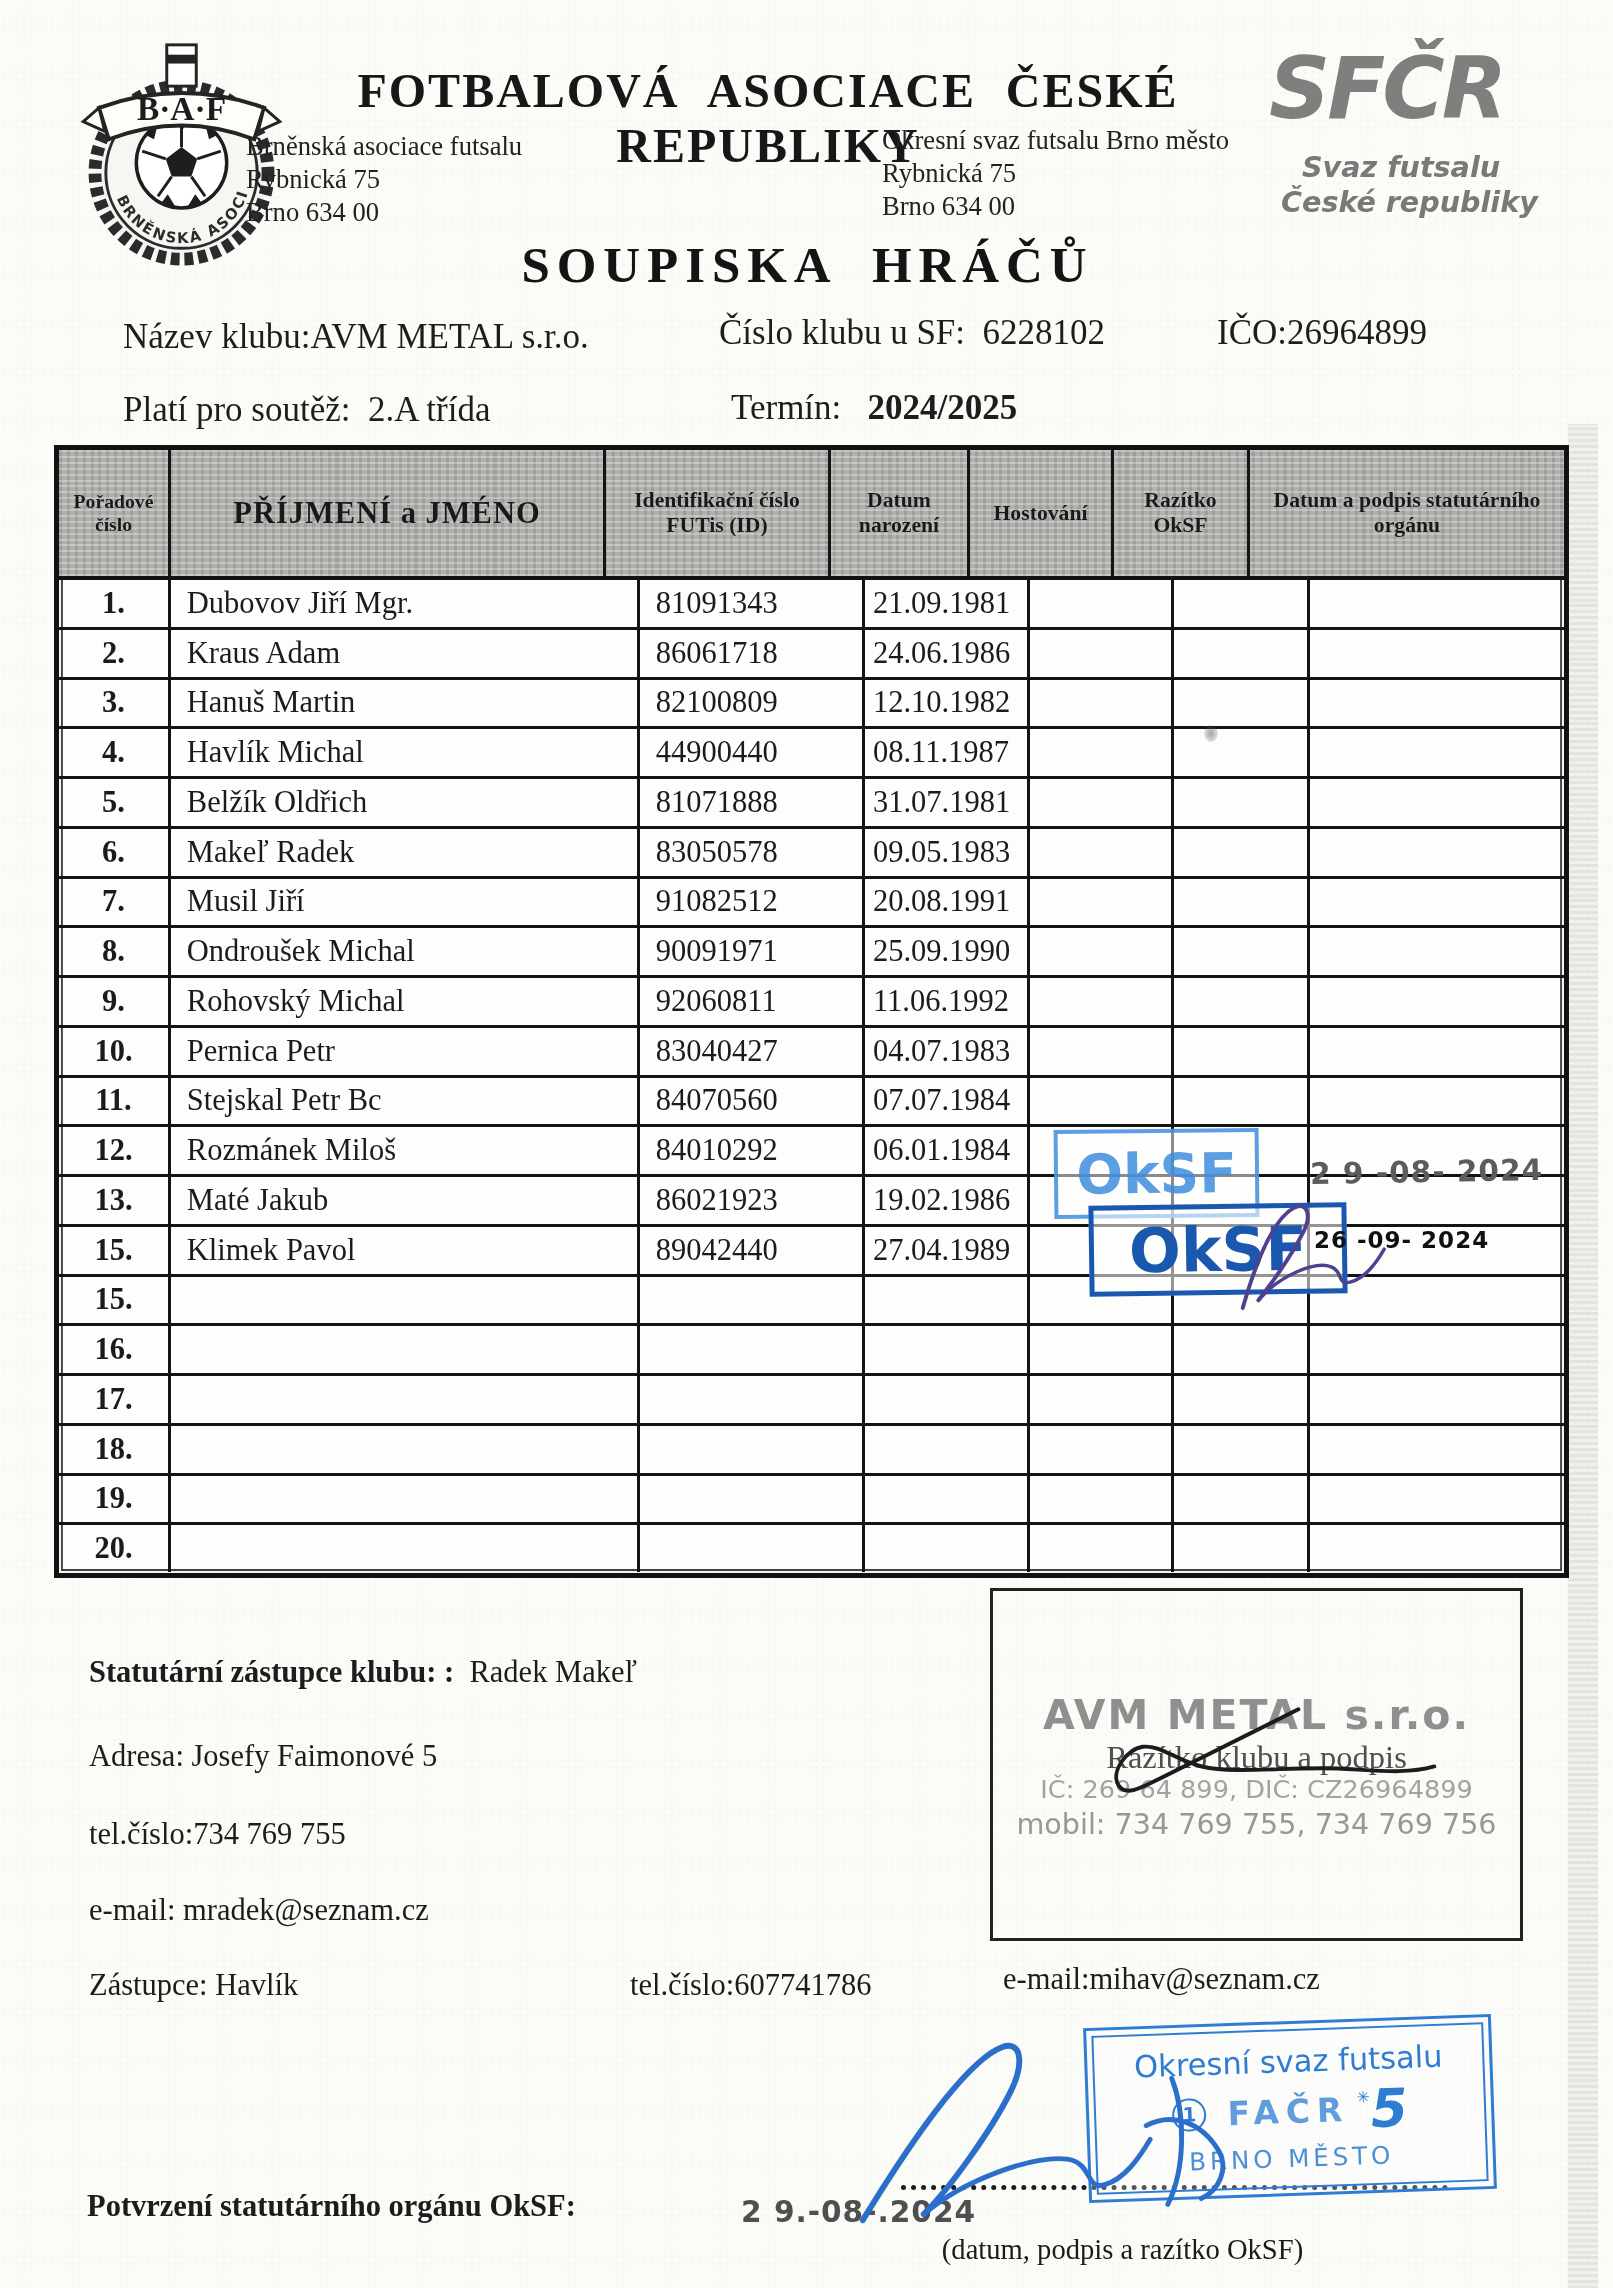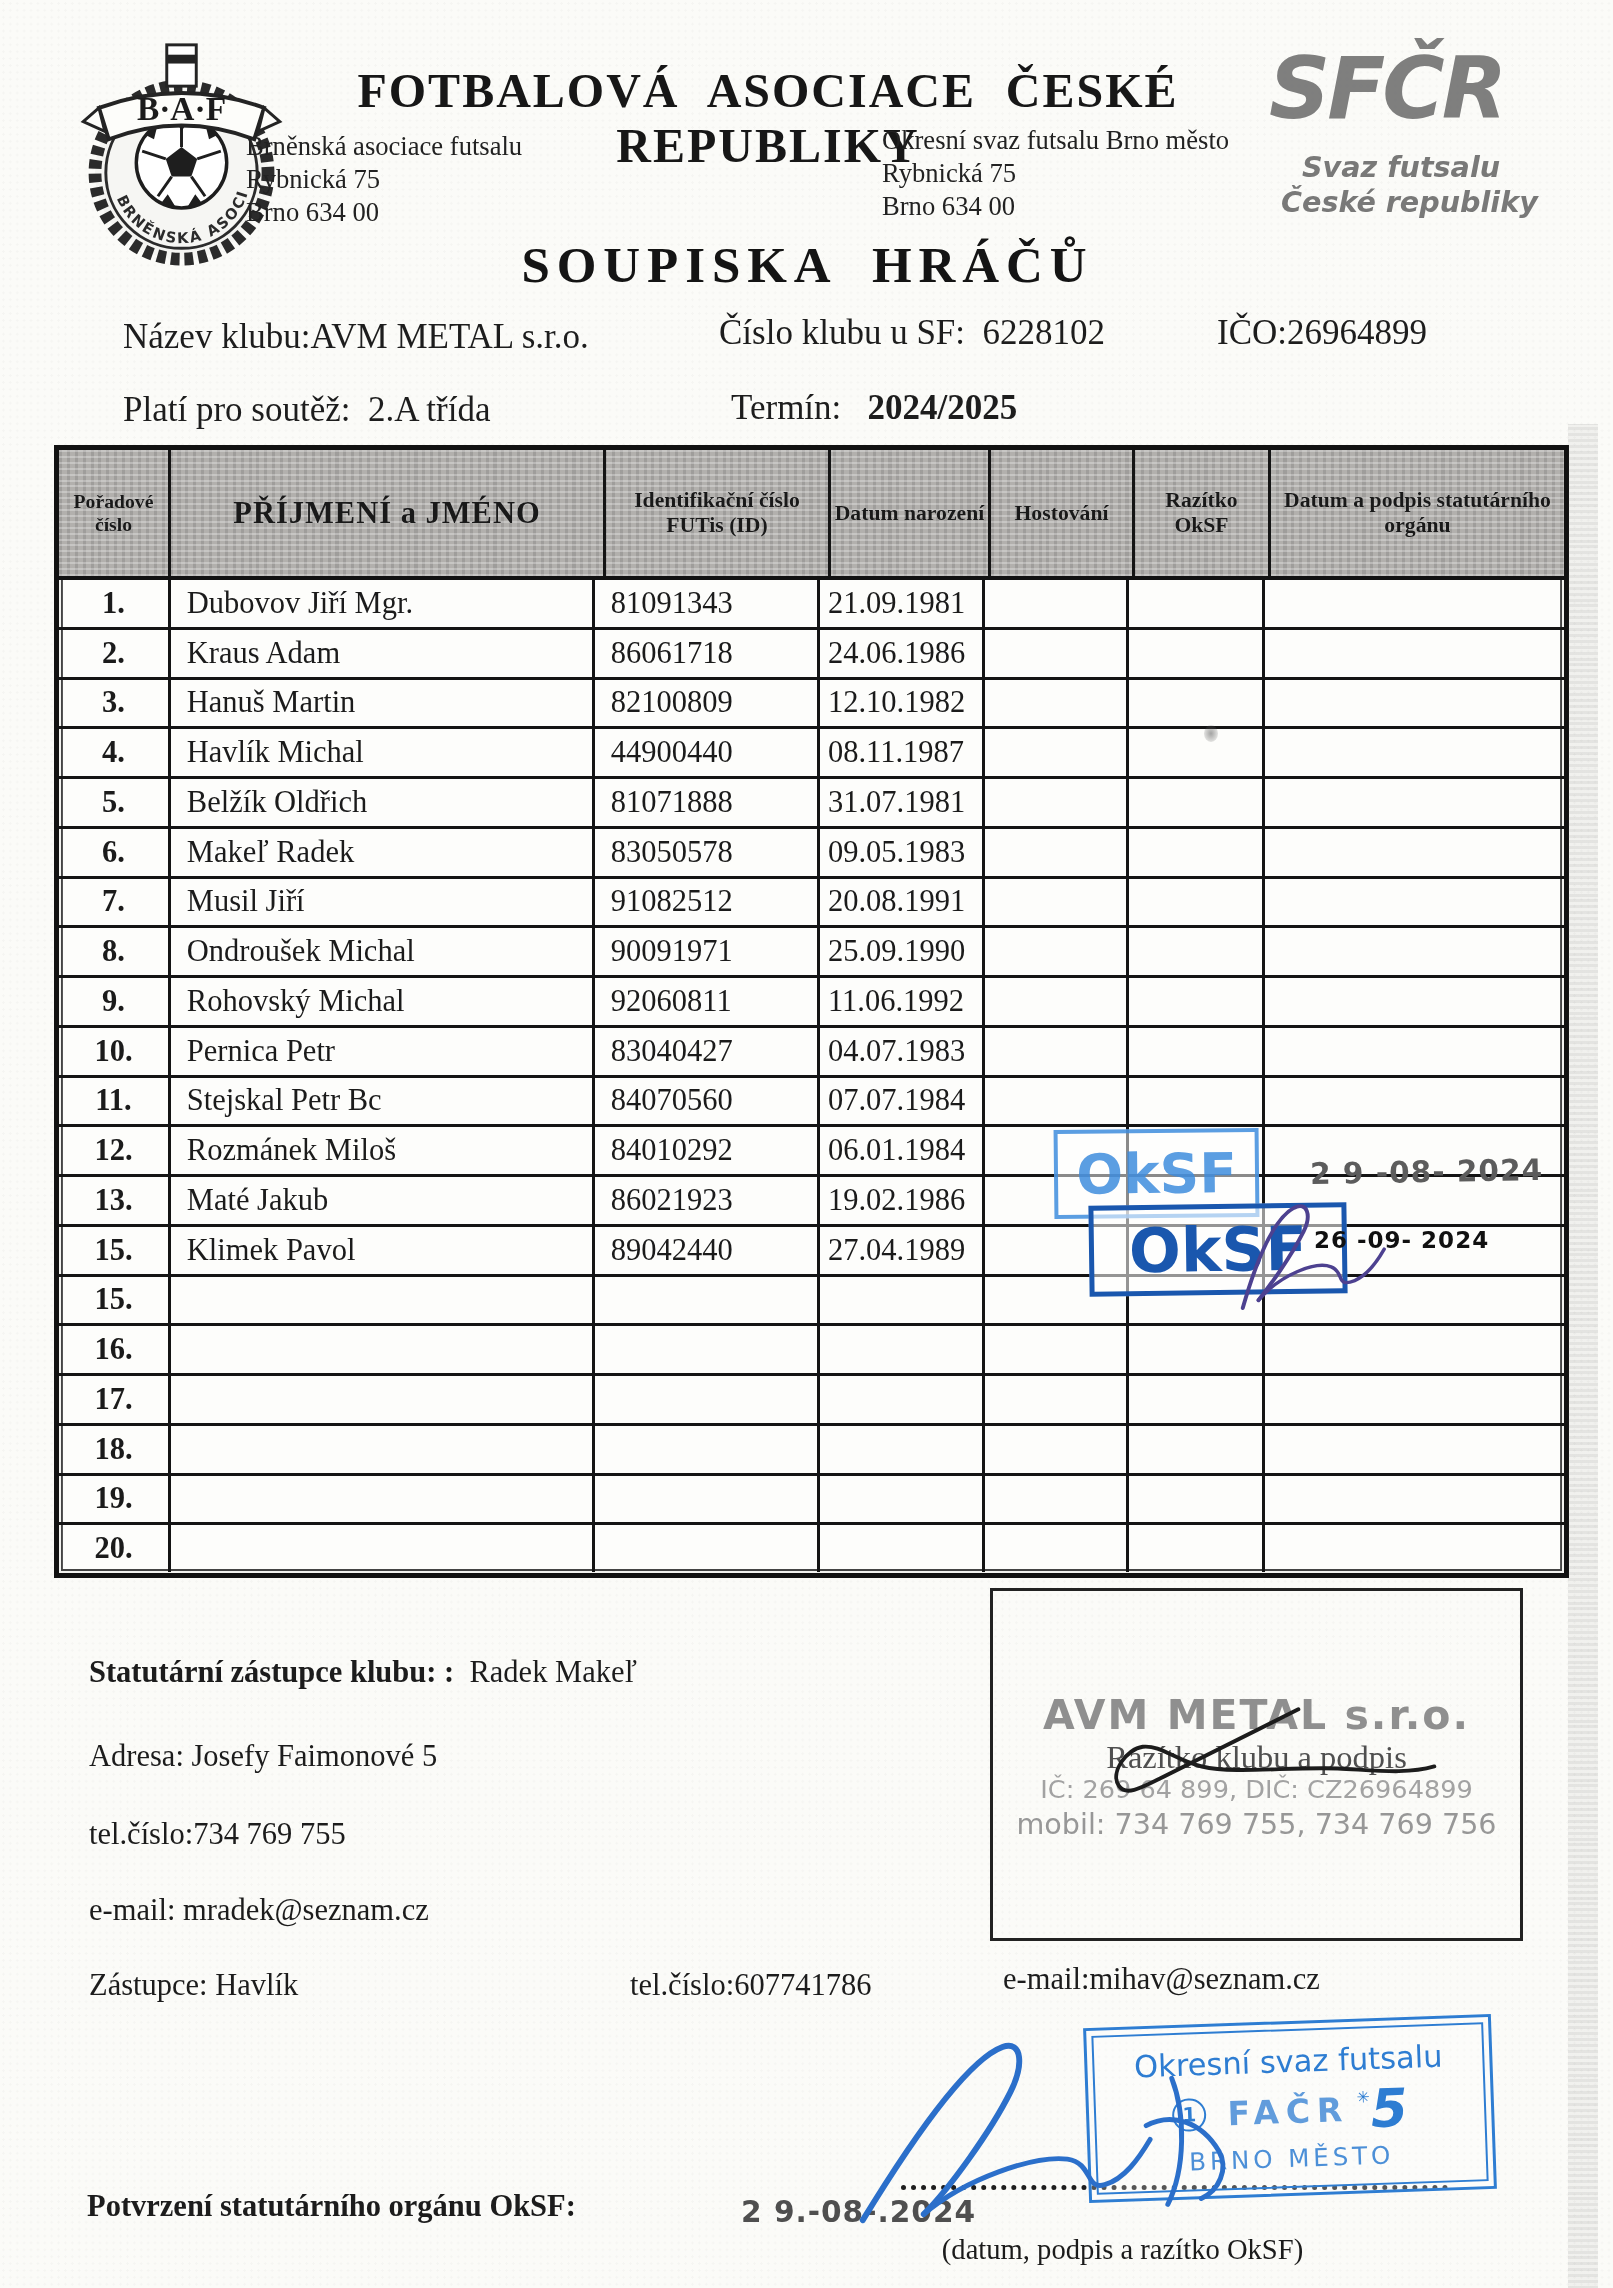--- a/index.html
+++ b/index.html
@@ -33,30 +33,30 @@
   .hcell{display:flex;align-items:center;justify-content:center;text-align:center;
          font-weight:bold;font-size:21.7px;color:#191919;padding:2px 1px;box-sizing:border-box;
          text-shadow:0 0 1px rgba(255,255,255,.5);}
   .tbody{height:calc(100% - 131px);display:flex;flex-direction:column;}
   .trow{flex:1;display:flex;}
   .trow + .trow{border-top:3px solid #141414;}
   .cell{display:flex;align-items:center;font-size:30.5px;box-sizing:border-box;}
   .hcell,.cell{border-right:3px solid #141414;}
   .hcell:last-child,.cell:last-child{border-right:none;}
   .c-num{width:112px;justify-content:center;font-weight:bold;}
-  .c-name{width:424px;padding-left:15.8px;}
+  .c-name{width:469px;padding-left:15.8px;}
   .c-id{width:225px;padding-left:15.8px;}
   .c-born{width:165px;padding-left:7.9px;}
   .c-host{width:144px;}
   .c-raz{width:136px;}
   .c-datum{flex:1;}
   .h-num{width:112px;font-size:19.7px;}
   .h-name{width:435px;font-size:30.5px;letter-spacing:1px;}
   .h-id{width:225px;}
-  .h-born{width:160px;}
+  .h-born{width:139px;}
   .h-host{width:144px;}
   .h-raz{width:136px;}
   .h-datum{flex:1;}
   
   .oksf{display:flex;align-items:center;justify-content:center;
         font-family:"DejaVu Sans",sans-serif;font-weight:bold;z-index:5;background:rgba(255,255,255,.55);}
   .oksf1{left:1054px;top:1129px;width:197px;height:81px;border:4.9px solid #4e96e0;color:#4e96e0;
          font-size:55px;transform:rotate(-.6deg);opacity:.92;}
   .oksf2{left:1089px;top:1204px;width:248px;height:81px;border:5.9px solid #1a57ae;color:#1a57ae;
          font-size:61px;transform:rotate(-.8deg);}

